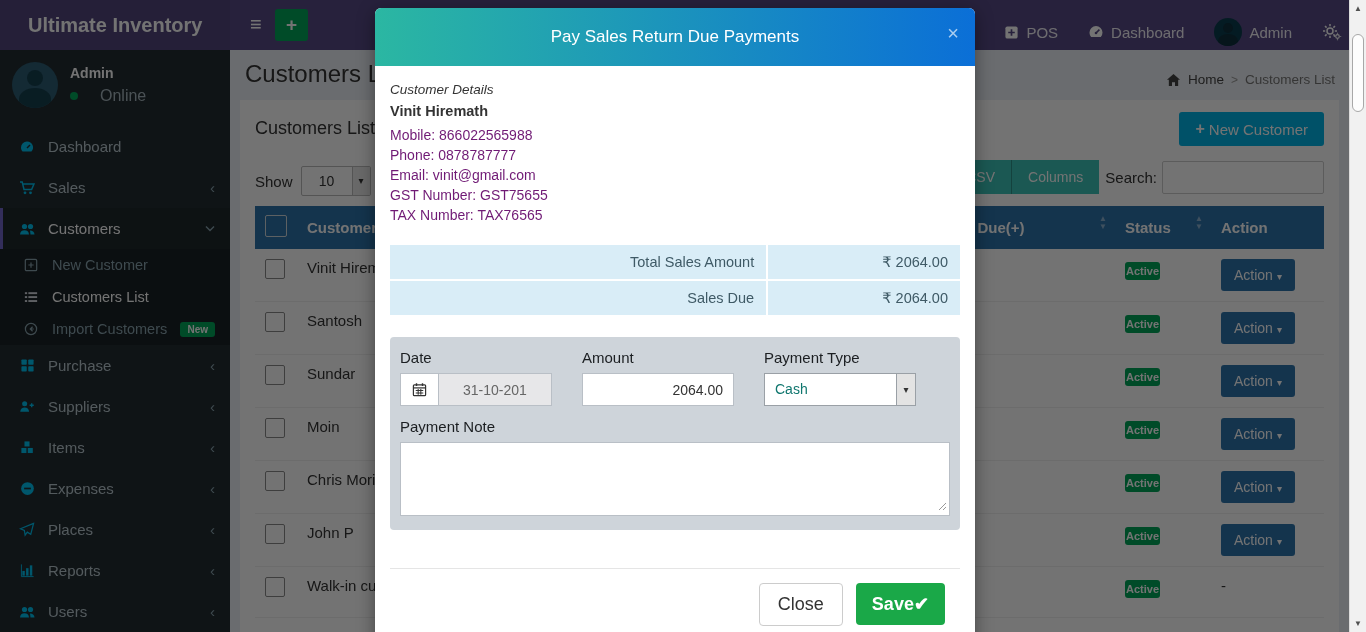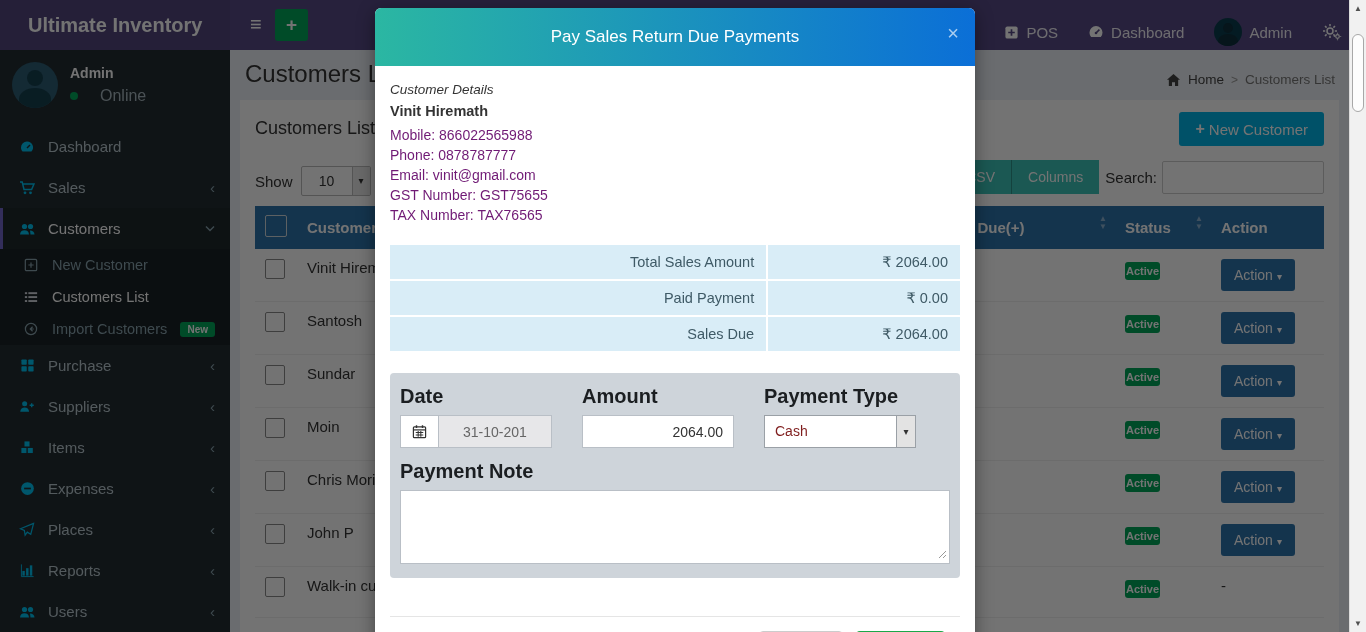--- a/index.html
+++ b/index.html
@@ -94,27 +94,27 @@
 
   .summary { margin-top:20px; }
   .summary-row { display:flex; gap:2px; margin-top:2px; }
   .summary-cell { background:#d9edf7; color:#3f5a66; font-size:14.5px; padding:9px 12px; text-align:right; }
   .summary-label { flex:0 0 66%; }
   .summary-value { flex:1; }
 
   .payform { margin-top:22px; background:#ced4da; border-radius:4px; padding:12px 10px 14px 10px; }
   .pf-row { display:flex; gap:30px; }
   .pf-col { width:152px; }
-  .pf-label { font-weight:bold; font-size:20px; color:#1b1e21; margin-bottom:7px; }
+  .pf-label { font-weight:normal; font-size:15px; color:#1b1e21; margin-bottom:7px; }
   .input-group { display:flex; height:33px; }
   .ig-addon { width:38px; background:#fff; border:1px solid #b9bfc6; border-right:none; display:flex; align-items:center; justify-content:center; color:#333; }
   .ig-input { flex:1; border:1px solid #b9bfc6; background:#e7e7e9; color:#666; font-size:14px; padding:0 24px; min-width:0; }
   .inp { width:100%; height:33px; border:1px solid #b9bfc6; background:#fff; color:#333; font-size:14px; padding:0 10px; text-align:right; }
   .sel { width:100%; height:33px; border:1px solid #9aa0a6; background:#fff; display:flex; align-items:stretch; }
-  .sel-val { flex:1; line-height:31px; padding-left:10px; font-size:14px; color:#7f1d1d; }
+  .sel-val { flex:1; line-height:31px; padding-left:10px; font-size:14px; color:#0f766e; }
   .sel-arrow { width:19px; background:#e3e3e3; border-left:1px solid #9aa0a6; text-align:center; line-height:31px; font-size:10px; color:#333; }
   .note-label { margin-top:12px; }
   .note-wrap { position:relative; }
   .note-area { width:100%; height:74px; border:1px solid #b9bfc6; background:#fff; resize:none; font-family:inherit; font-size:14px; padding:6px 8px; display:block; }
   .grip { position:absolute; right:3px; bottom:5px; color:#999; }
 
   .modal-hr { border:none; border-top:1px solid #e5e5e5; margin-top:38px; }
   .modal-footer { text-align:right; padding:14px 15px; }
   .btn-close { background:#fff; border:1px solid #ccc; border-radius:4px; color:#333; font-size:18px; padding:10px 18px; margin-right:9px; }
   .btn-save { background:#1aa848; border:none; border-radius:4px; color:#fff; font-size:18px; padding:10px 16px; font-weight:bold; }
@@ -486,24 +486,20 @@
       <div class="cd-line">Email: vinit@gmail.com</div>
       <div class="cd-line">GST Number: GST75655</div>
       <div class="cd-line">TAX Number: TAX76565</div>
 
       <div class="summary">
         <div class="summary-row">
           <div class="summary-cell summary-label">Total Sales Amount</div>
           <div class="summary-cell summary-value">₹ 2064.00</div>
         </div>
         <div class="summary-row">
-          <div class="summary-cell summary-label">Paid Payment</div>
-          <div class="summary-cell summary-value">₹ 0.00</div>
-        </div>
-        <div class="summary-row">
           <div class="summary-cell summary-label">Sales Due</div>
           <div class="summary-cell summary-value">₹ 2064.00</div>
         </div>
       </div>
 
       <div class="payform">
         <div class="pf-row">
           <div class="pf-col">
             <div class="pf-label">Date</div>
             <div class="input-group">

